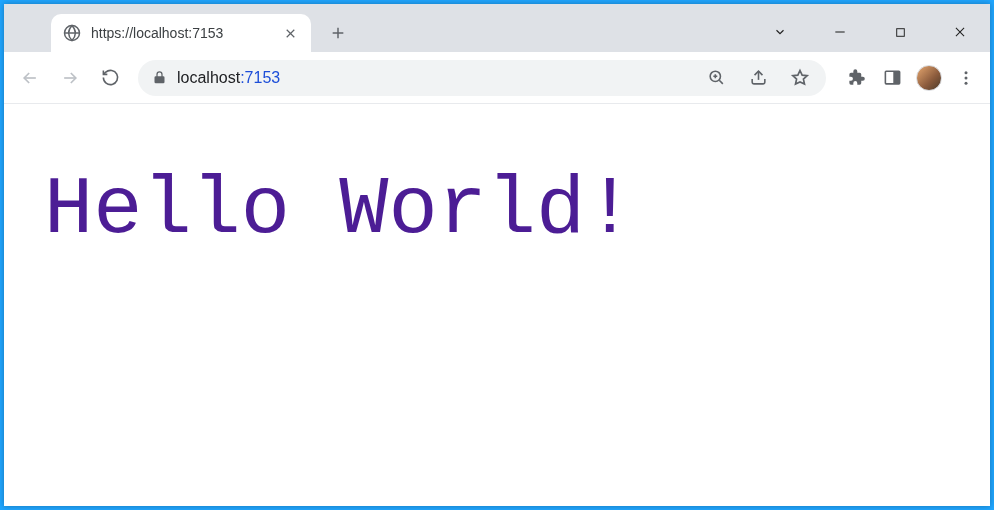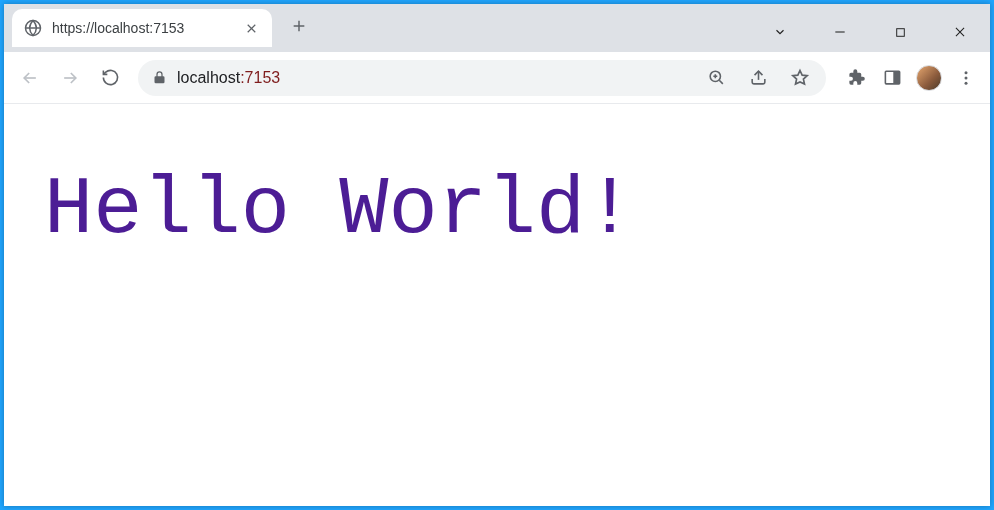--- a/index.html
+++ b/index.html
@@ -21,24 +21,25 @@
   
   .titlebar {
     height: 48px;
     background: #dee1e6;
     display: flex;
     align-items: flex-end;
     position: relative;
   }
   .tabs {
     display: flex;
-    align-items: center;
+    align-items: flex-end;
     flex: 1;
     height: 100%;
     padding-left: 8px;
+    margin-left: 39px;
   }
   .tab {
     display: flex;
     align-items: center;
     height: 38px;
     background: #fff;
     border-radius: 10px 10px 0 0;
     padding: 0 12px;
     min-width: 260px;
     max-width: 360px;
@@ -120,21 +121,21 @@
     display: flex; align-items: center; justify-content: center;
   }
   .url {
     font-size: 16px;
     color: #202124;
     display: flex;
     align-items: baseline;
     user-select: text;
   }
   .url .host { color: #202124; }
-  .url .port { color: #7f1d1d; }
+  .url .port { color: #1d4ed8; }
   .omni-actions {
     margin-left: auto;
     display: flex;
     align-items: center;
     gap: 18px;
   }
   .iconbtn {
     width: 24px; height: 24px;
     display: flex; align-items: center; justify-content: center;
     color: #5f6368;

